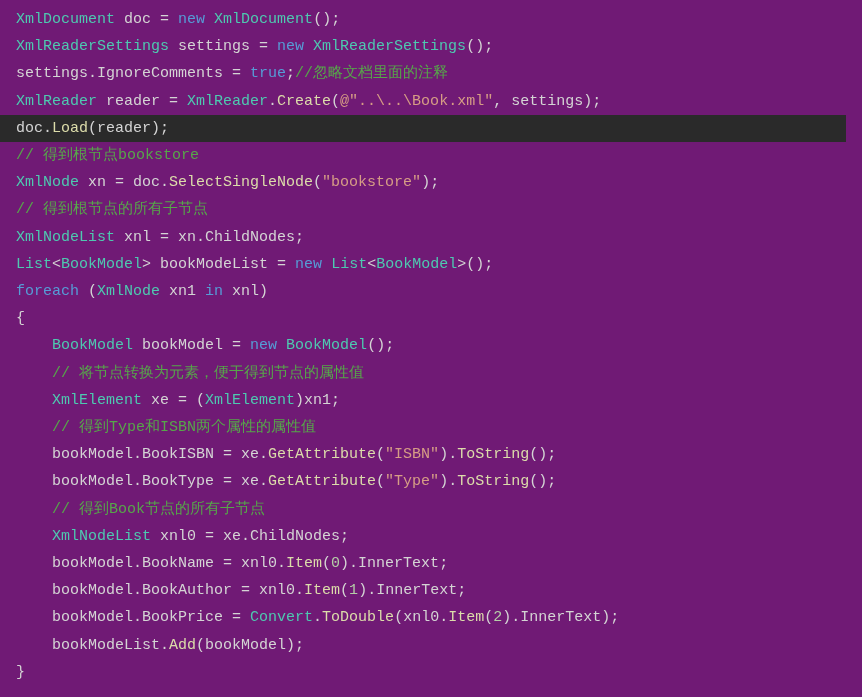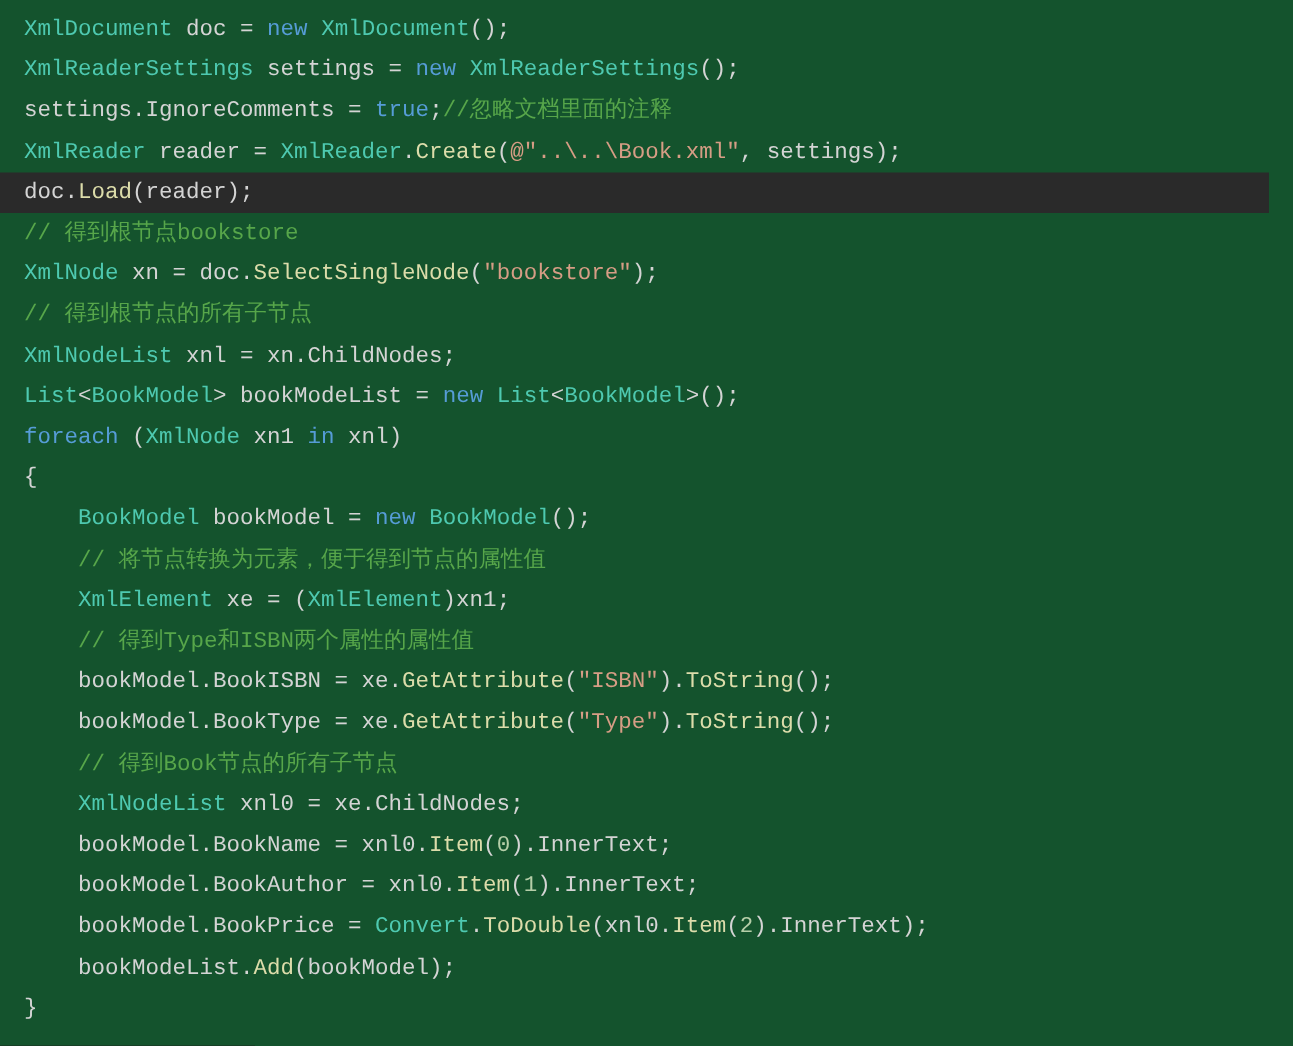--- a/index.html
+++ b/index.html
@@ -11,21 +11,21 @@
     overflow: hidden;
   }
   pre.code {
     margin: 0;
     padding: 6px 0 6px 16px;
     font-family: Consolas, "Courier New", monospace;
     font-size: 15px;
     line-height: 27.2px;
     white-space: pre;
     color: #d4d4d4;
-    background: #14532d;
+    background: #701a75;
     display: block;
     width: 862px;
     height: 697px;
     box-sizing: border-box;
   }
   .tok-type    { color: #4ec9b0; }
   .tok-ident   { color: #d4d4d4; }
   .tok-kw      { color: #569cd6; }
   .tok-method  { color: #dcdcaa; }
   .tok-str     { color: #d69d85; }

